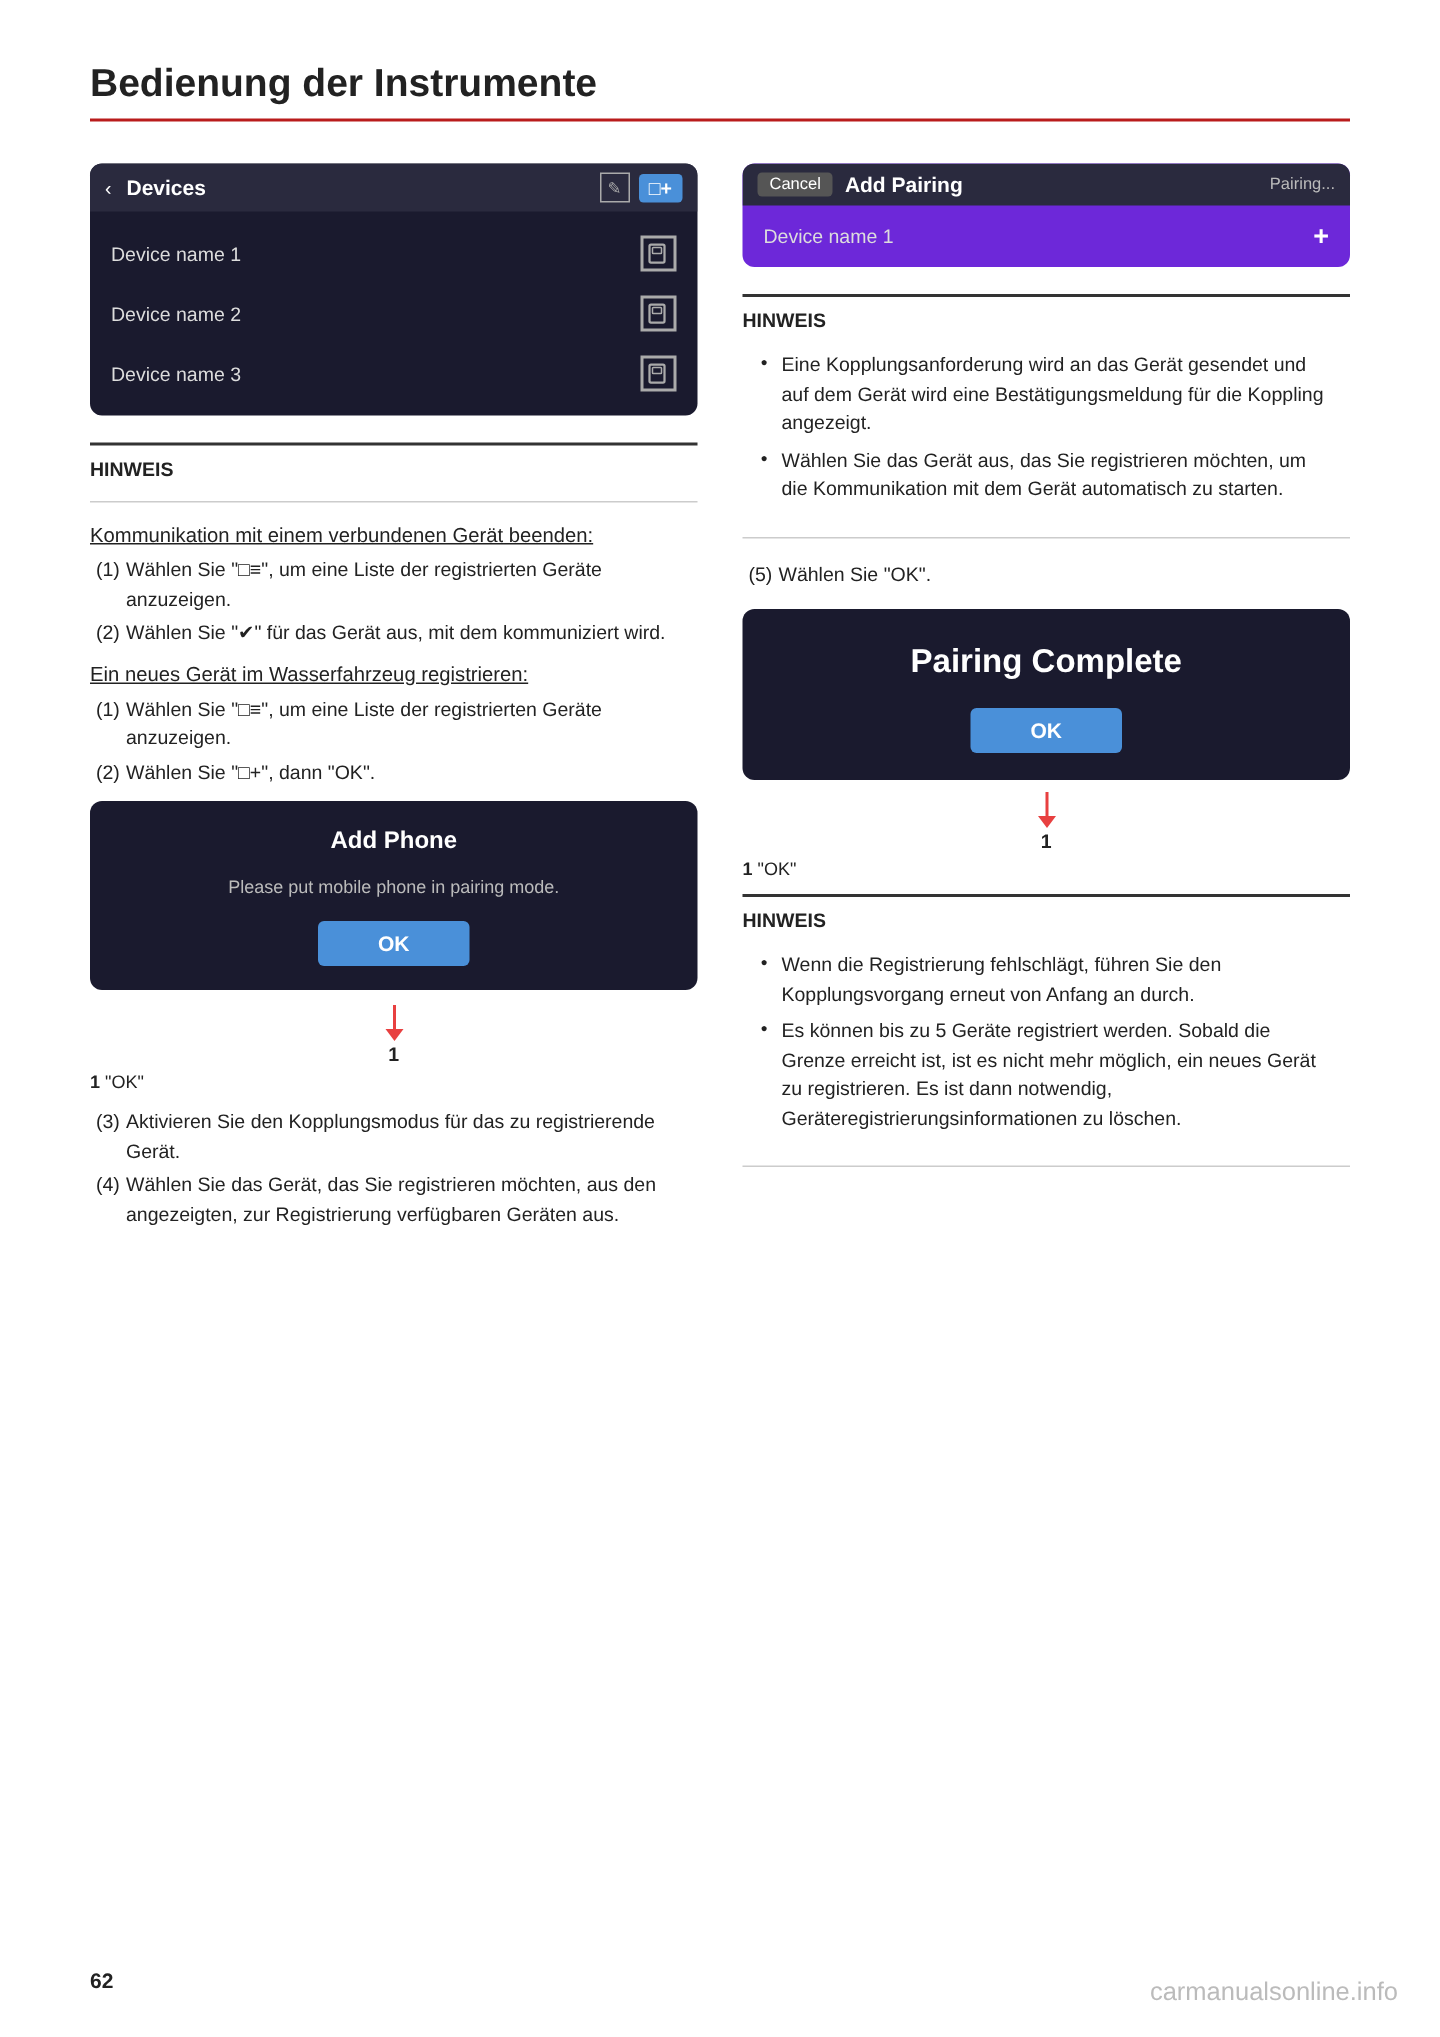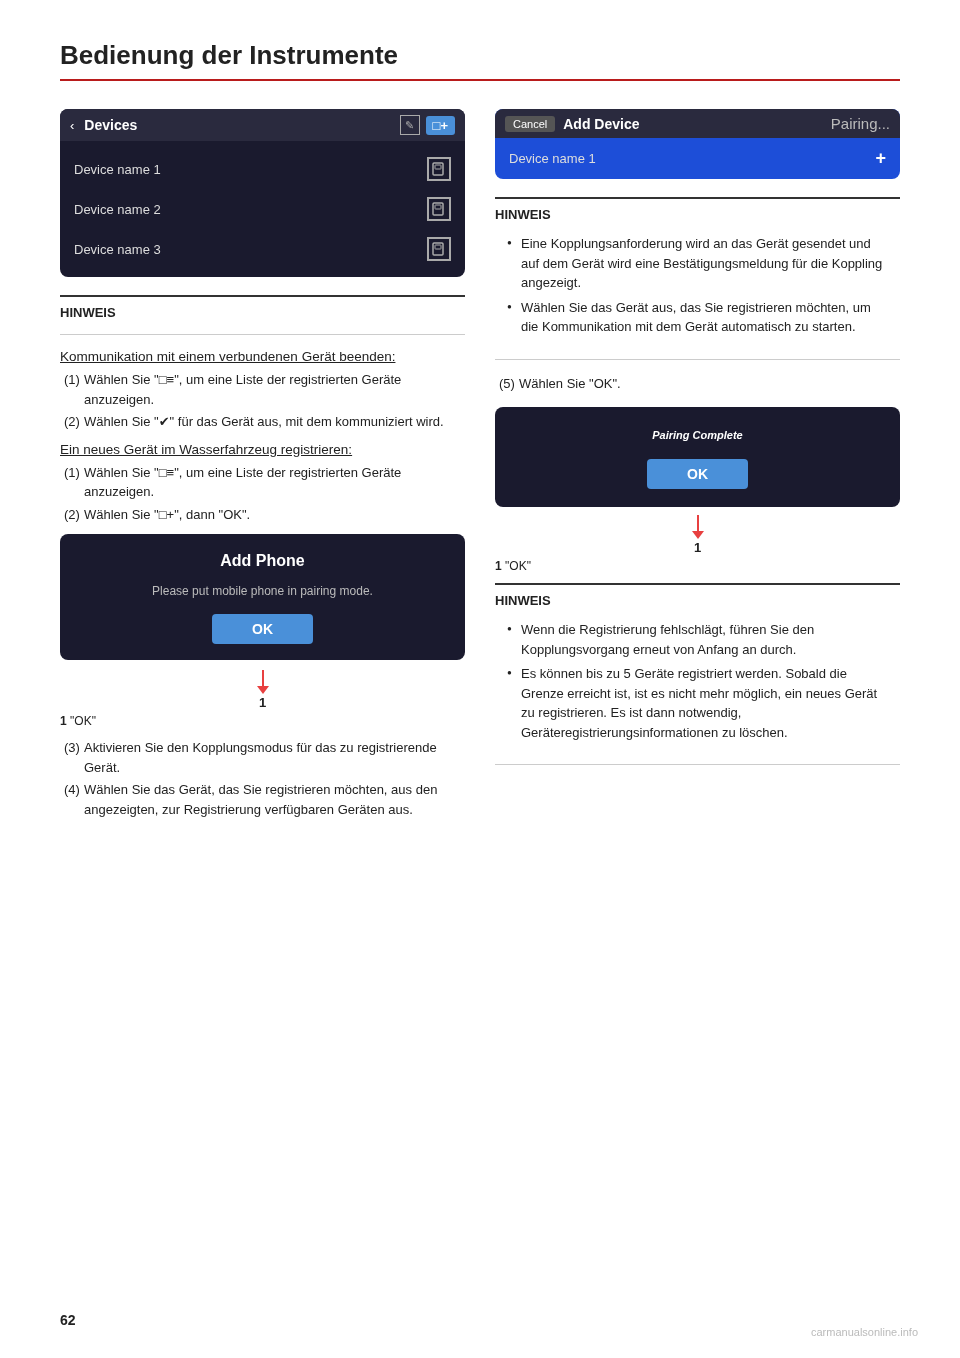--- a/index.html
+++ b/index.html
@@ -99,21 +99,21 @@
       display: flex;
       align-items: center;
       justify-content: center;
       color: #aaa;
       font-size: 10px;
       position: relative;
     }
 
     
     .add-device-screen {
-      background: #1d4ed8;
+      background: #6d28d9;
       border-radius: 8px;
       overflow: hidden;
       margin-bottom: 18px;
     }
 
     .add-device-header {
       background: #2a2a3e;
       display: flex;
       align-items: center;
       padding: 6px 10px;
@@ -130,21 +130,21 @@
 
     .add-device-title {
       color: #fff;
       font-size: 14px;
       font-weight: bold;
       flex: 1;
     }
 
     .pairing-text {
       color: #bbb;
-      font-size: 15px;
+      font-size: 11px;
     }
 
     .add-device-body {
       padding: 10px 14px;
       display: flex;
       align-items: center;
       justify-content: space-between;
       color: #ddd;
       font-size: 13px;
     }
@@ -241,24 +241,23 @@
       background: #1a1a2e;
       border-radius: 8px;
       overflow: hidden;
       margin: 14px 0 8px 0;
       padding: 22px 20px 18px 20px;
       text-align: center;
     }
 
     .pairing-complete-title {
       color: #fff;
-      font-size: 11px;
+      font-size: 22px;
       font-weight: bold;
       margin-bottom: 18px;
-      font-style: italic;
     }
 
     .pairing-ok-btn {
       background: #4a90d9;
       color: #fff;
       border: none;
       padding: 7px 40px;
       font-size: 14px;
       font-weight: bold;
       border-radius: 4px;
@@ -300,23 +299,23 @@
       position: fixed;
       bottom: 30px;
       left: 60px;
       font-size: 14px;
       font-weight: bold;
     }
 
     .watermark {
       position: fixed;
       bottom: 20px;
-      right: 42px;
+      right: 28px;
       color: #bbb;
-      font-size: 11px;
+      font-size: 17px;
     }
 
     .dialog-ok-btn-wrap {
       display: inline-block;
       position: relative;
     }
 
     .red-arrow-below {
       display: flex;
       flex-direction: column;
@@ -448,21 +447,21 @@
       </li>
     </ul>
 
   </div>
 
   <div class="col">
 
     <div class="add-device-screen">
       <div class="add-device-header">
         <span class="cancel-btn-screen">Cancel</span>
-        <span class="add-device-title">Add Device</span>
+        <span class="add-device-title">Add Pairing</span>
         <span class="pairing-text">Pairing...</span>
       </div>
       <div class="add-device-body">
         <span>Device name 1</span>
         <span class="plus-icon">+</span>
       </div>
     </div>
 
     <div class="hinweis-box">
       <div class="hinweis-title">HINWEIS</div>

